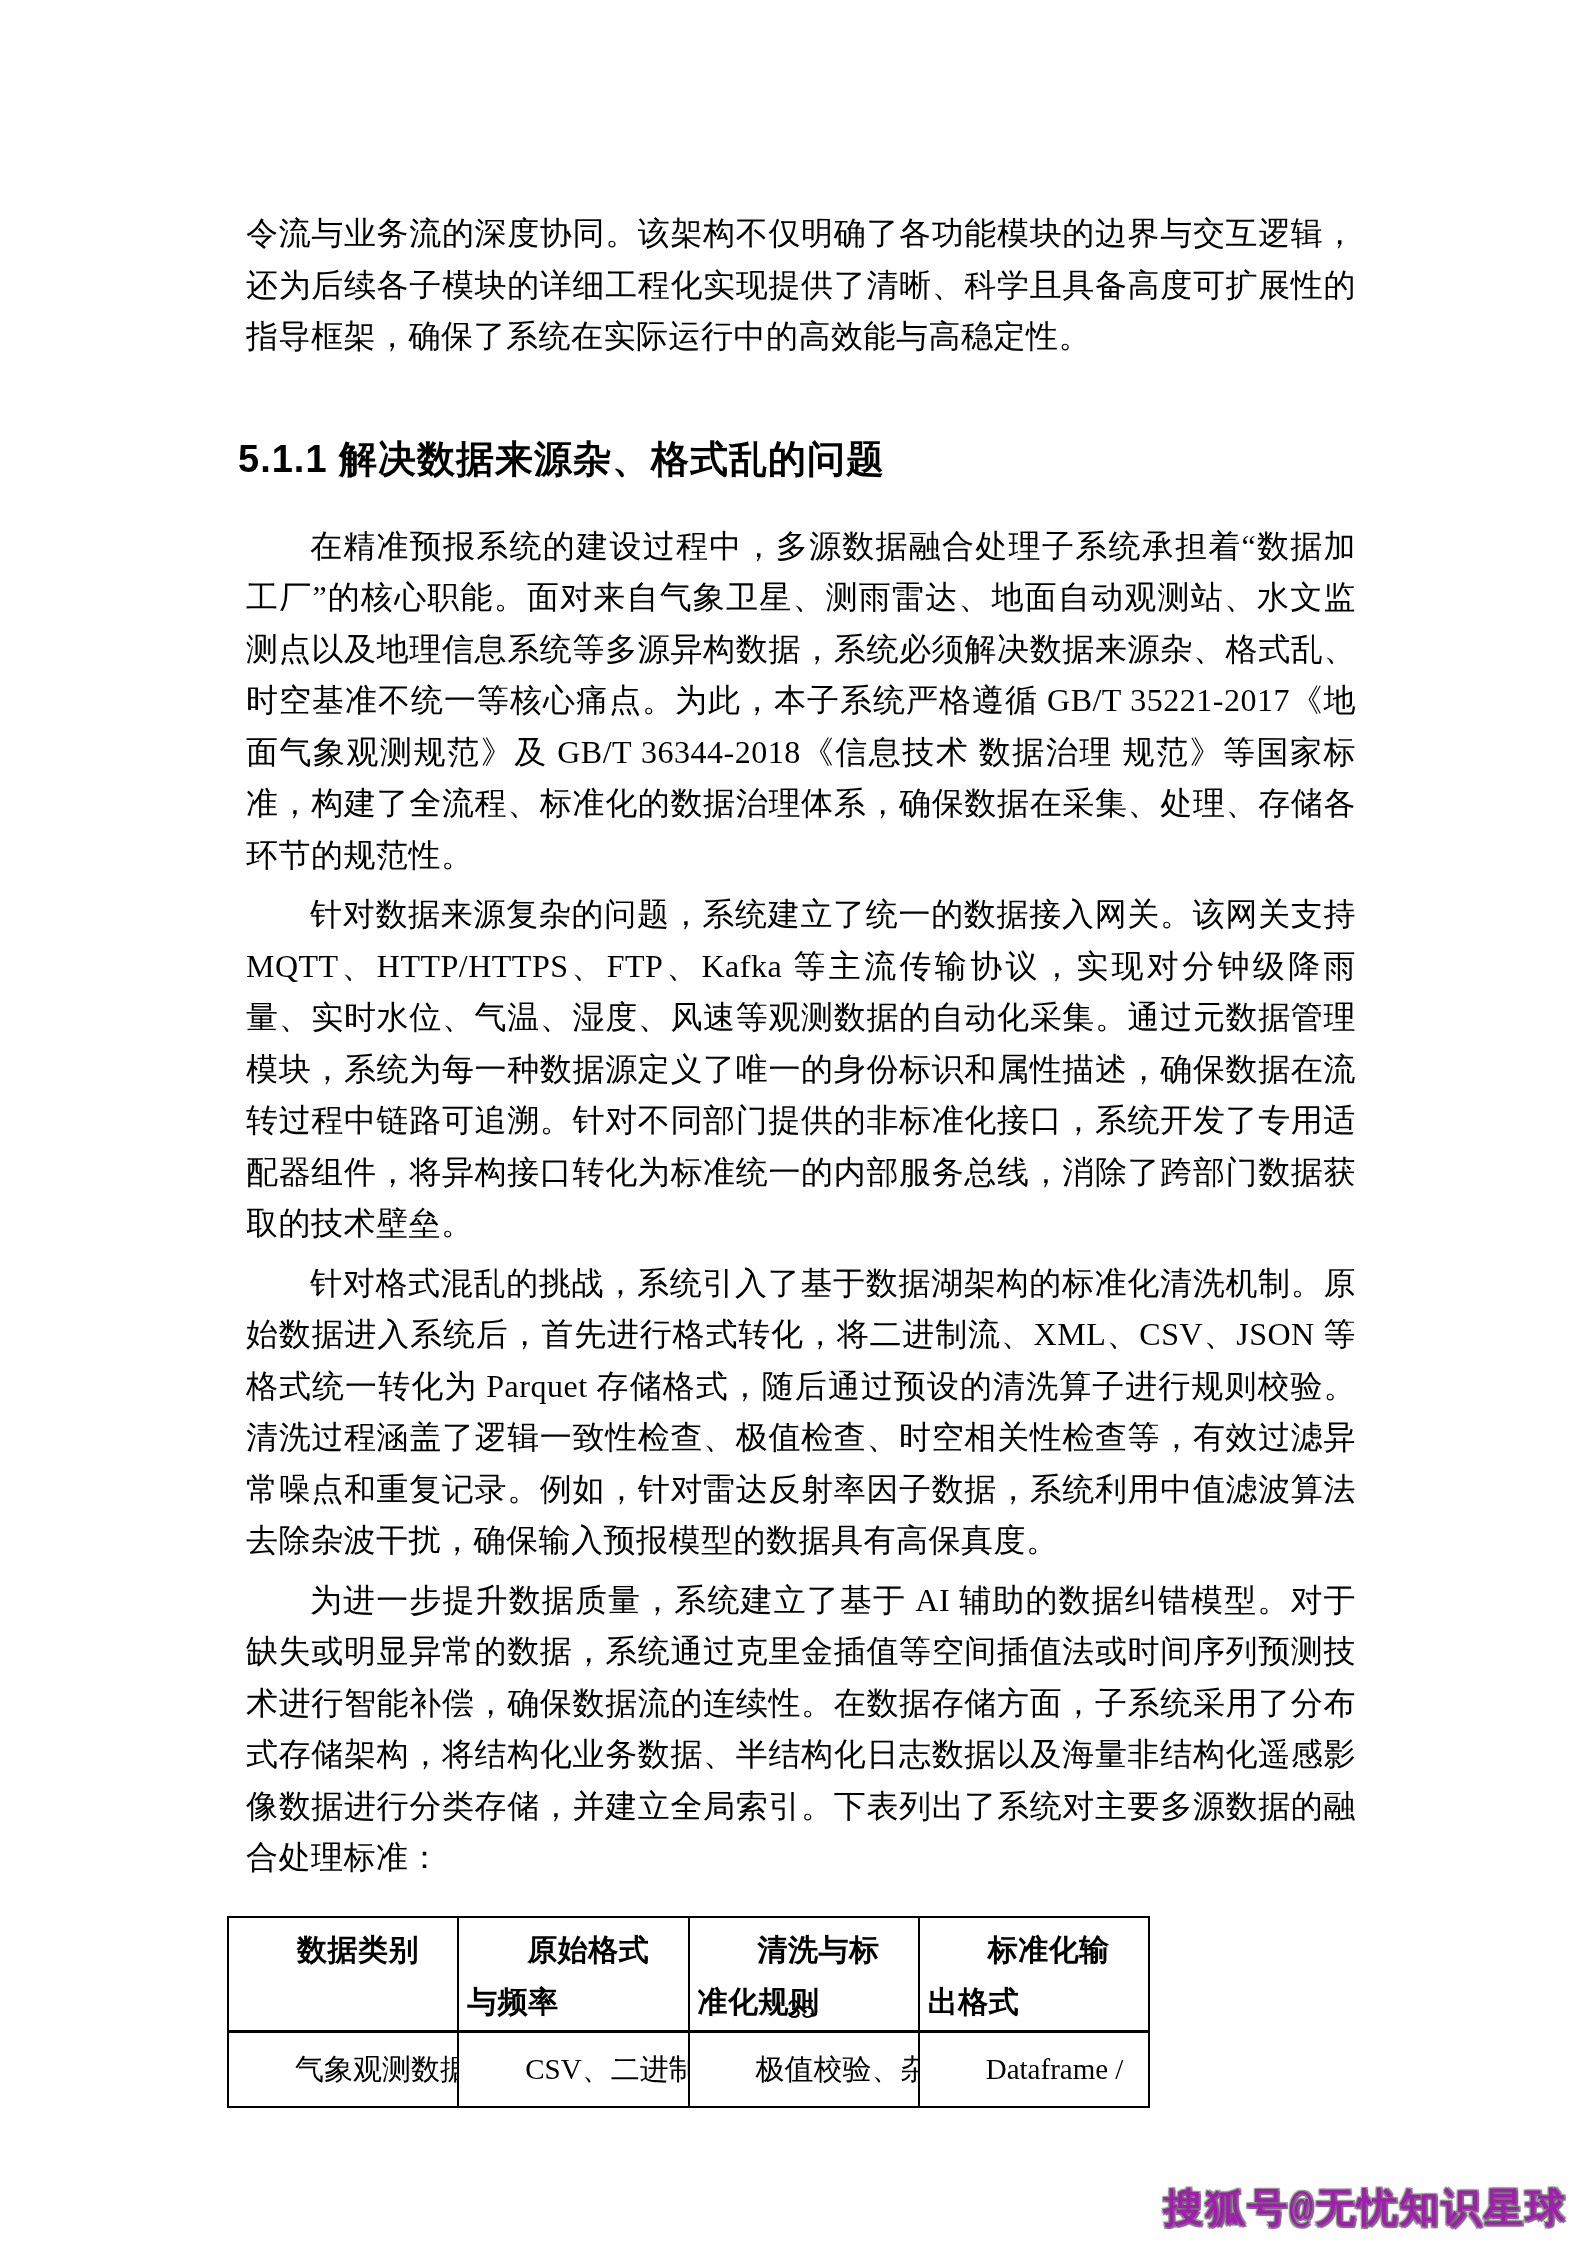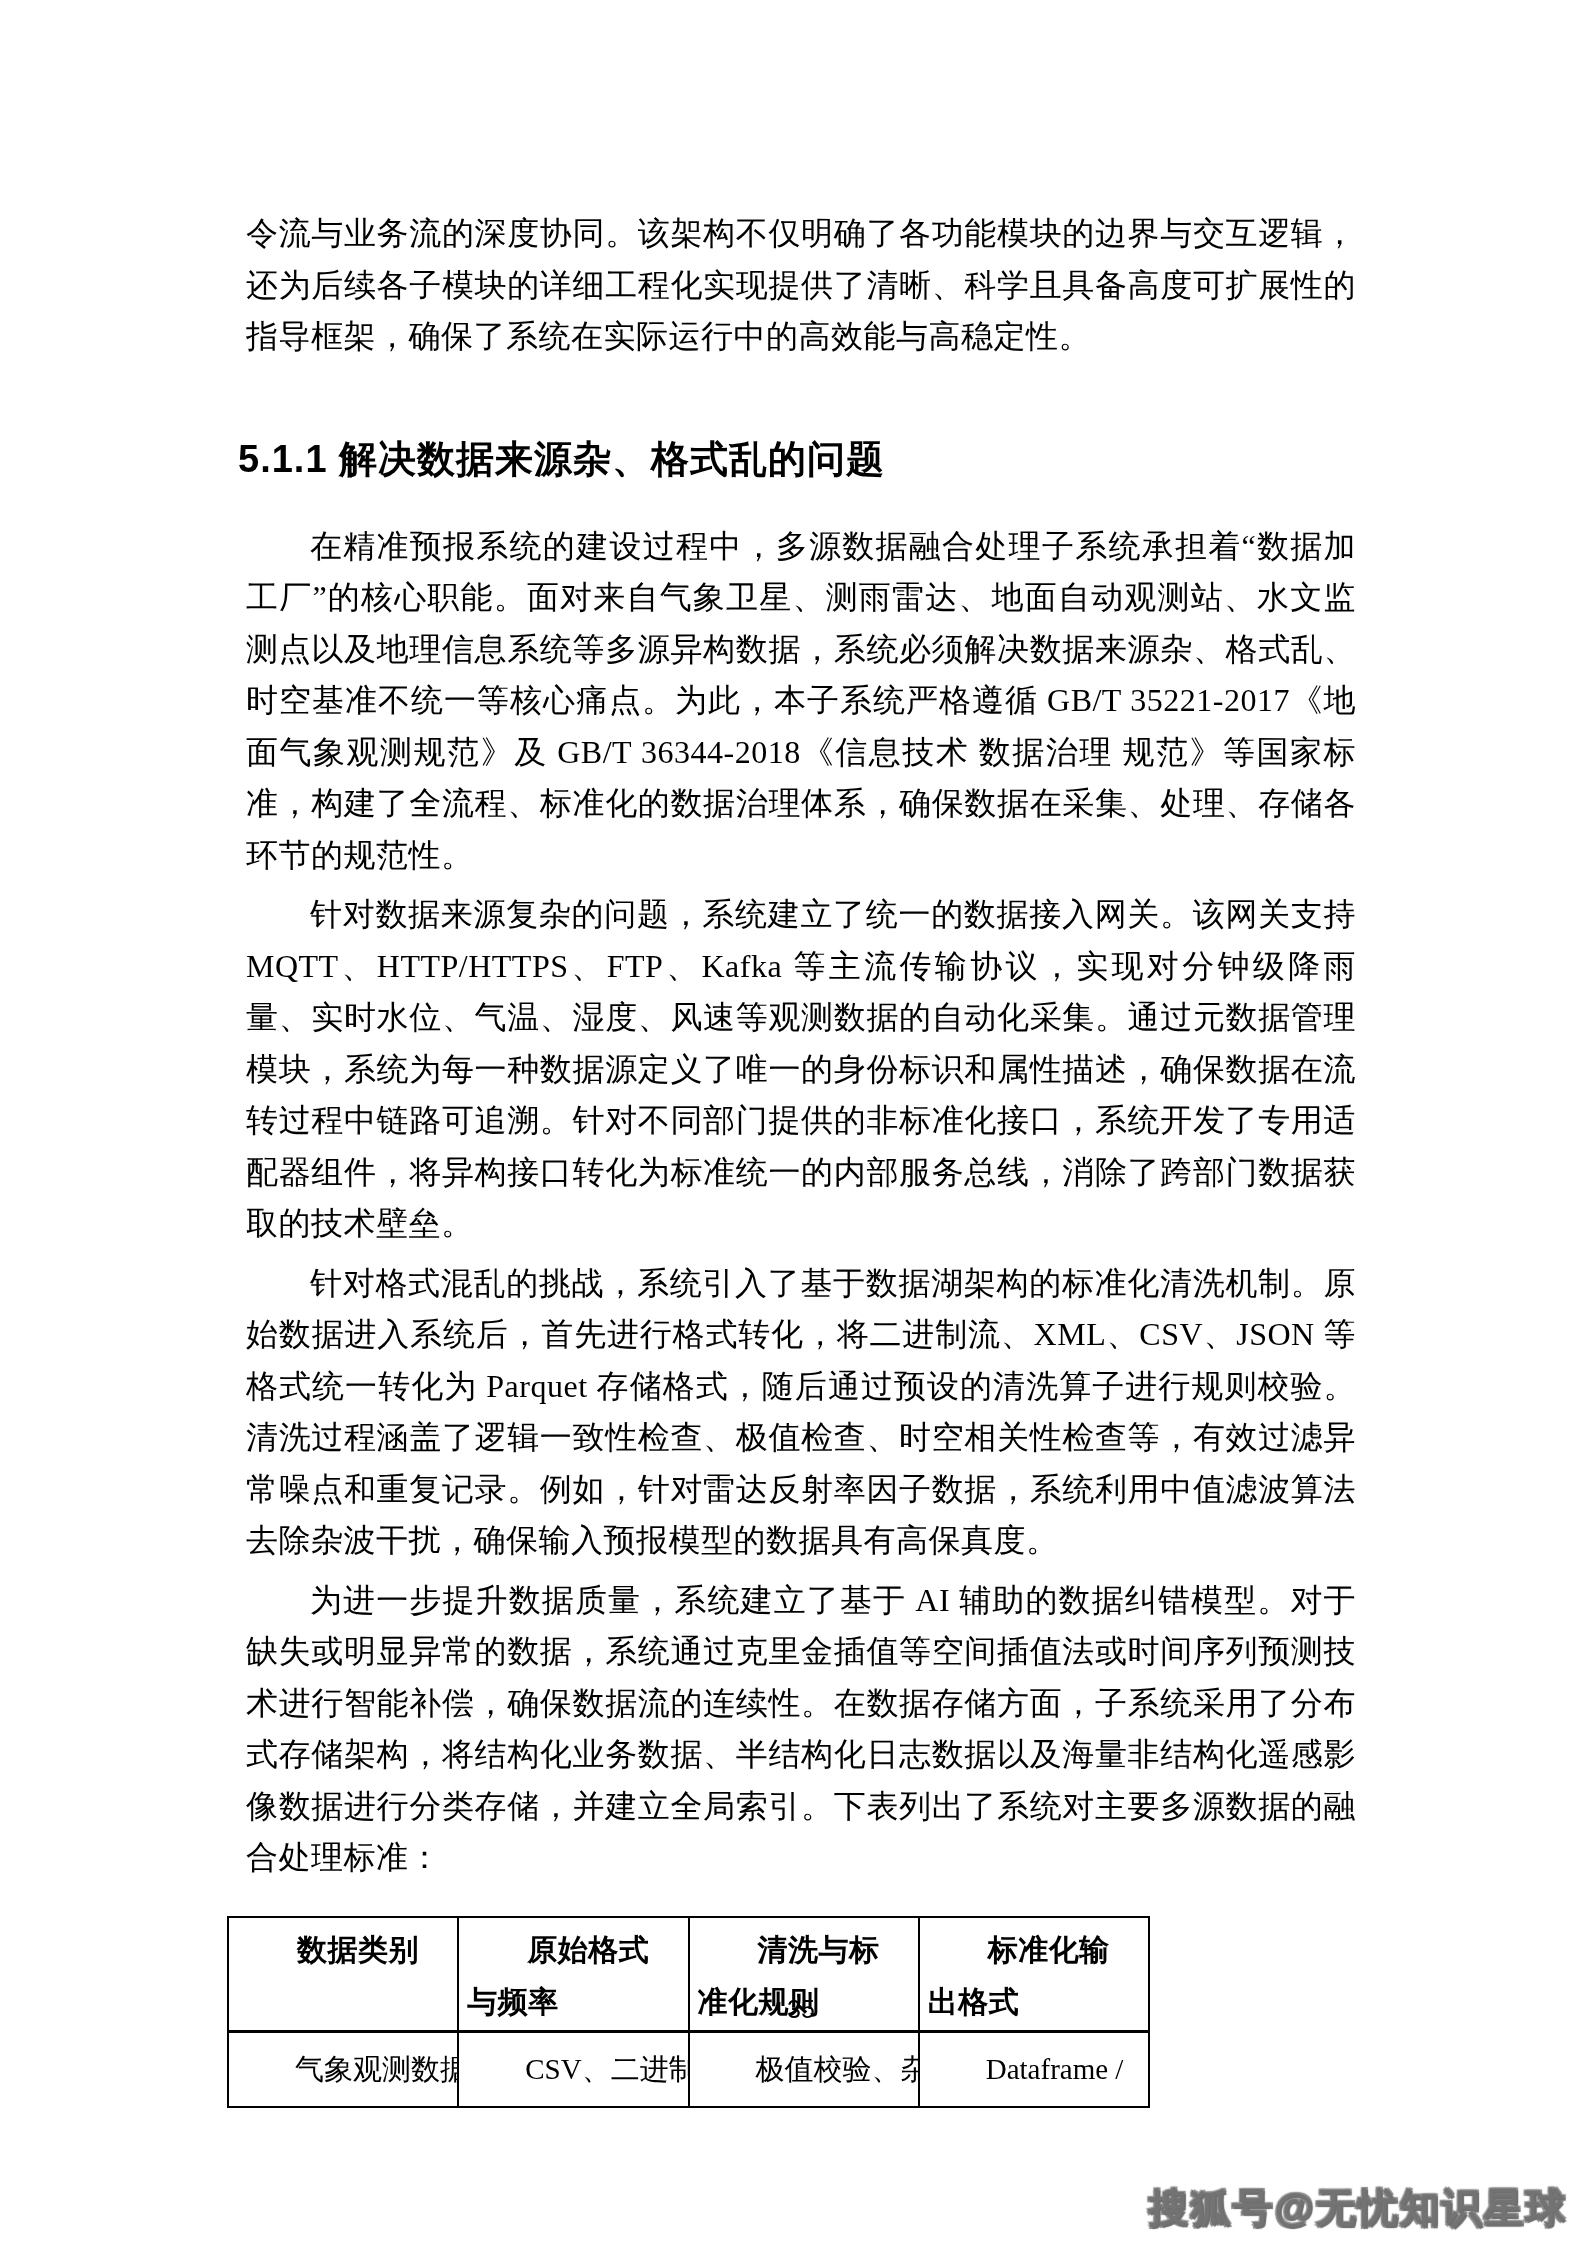--- a/index.html
+++ b/index.html
@@ -87,25 +87,25 @@
     width: 1126px;
     text-align: center;
     font-family: "Liberation Sans", "DejaVu Sans", sans-serif;
     font-size: 25px;
     color: #000000;
   }
   .watermark {
     position: absolute;
     top: 2180px;
     right: 20px;
-    font-family: Liberation Sans, sans-serif;
+    font-family: Liberation Mono, monospace;
     font-weight: bold;
     font-size: 40px;
     letter-spacing: 2px;
-    color: #737373;
+    color: #a21caf;
     text-shadow:
       2px 2px 1px #6e6e6e,
       -1px -1px 1px #9a9a9a,
       2px -1px 1px #8a8a8a,
       -1px 2px 1px #8a8a8a,
       0 0 2px #777777;
   }
 </style>
 </head>
 <body>

